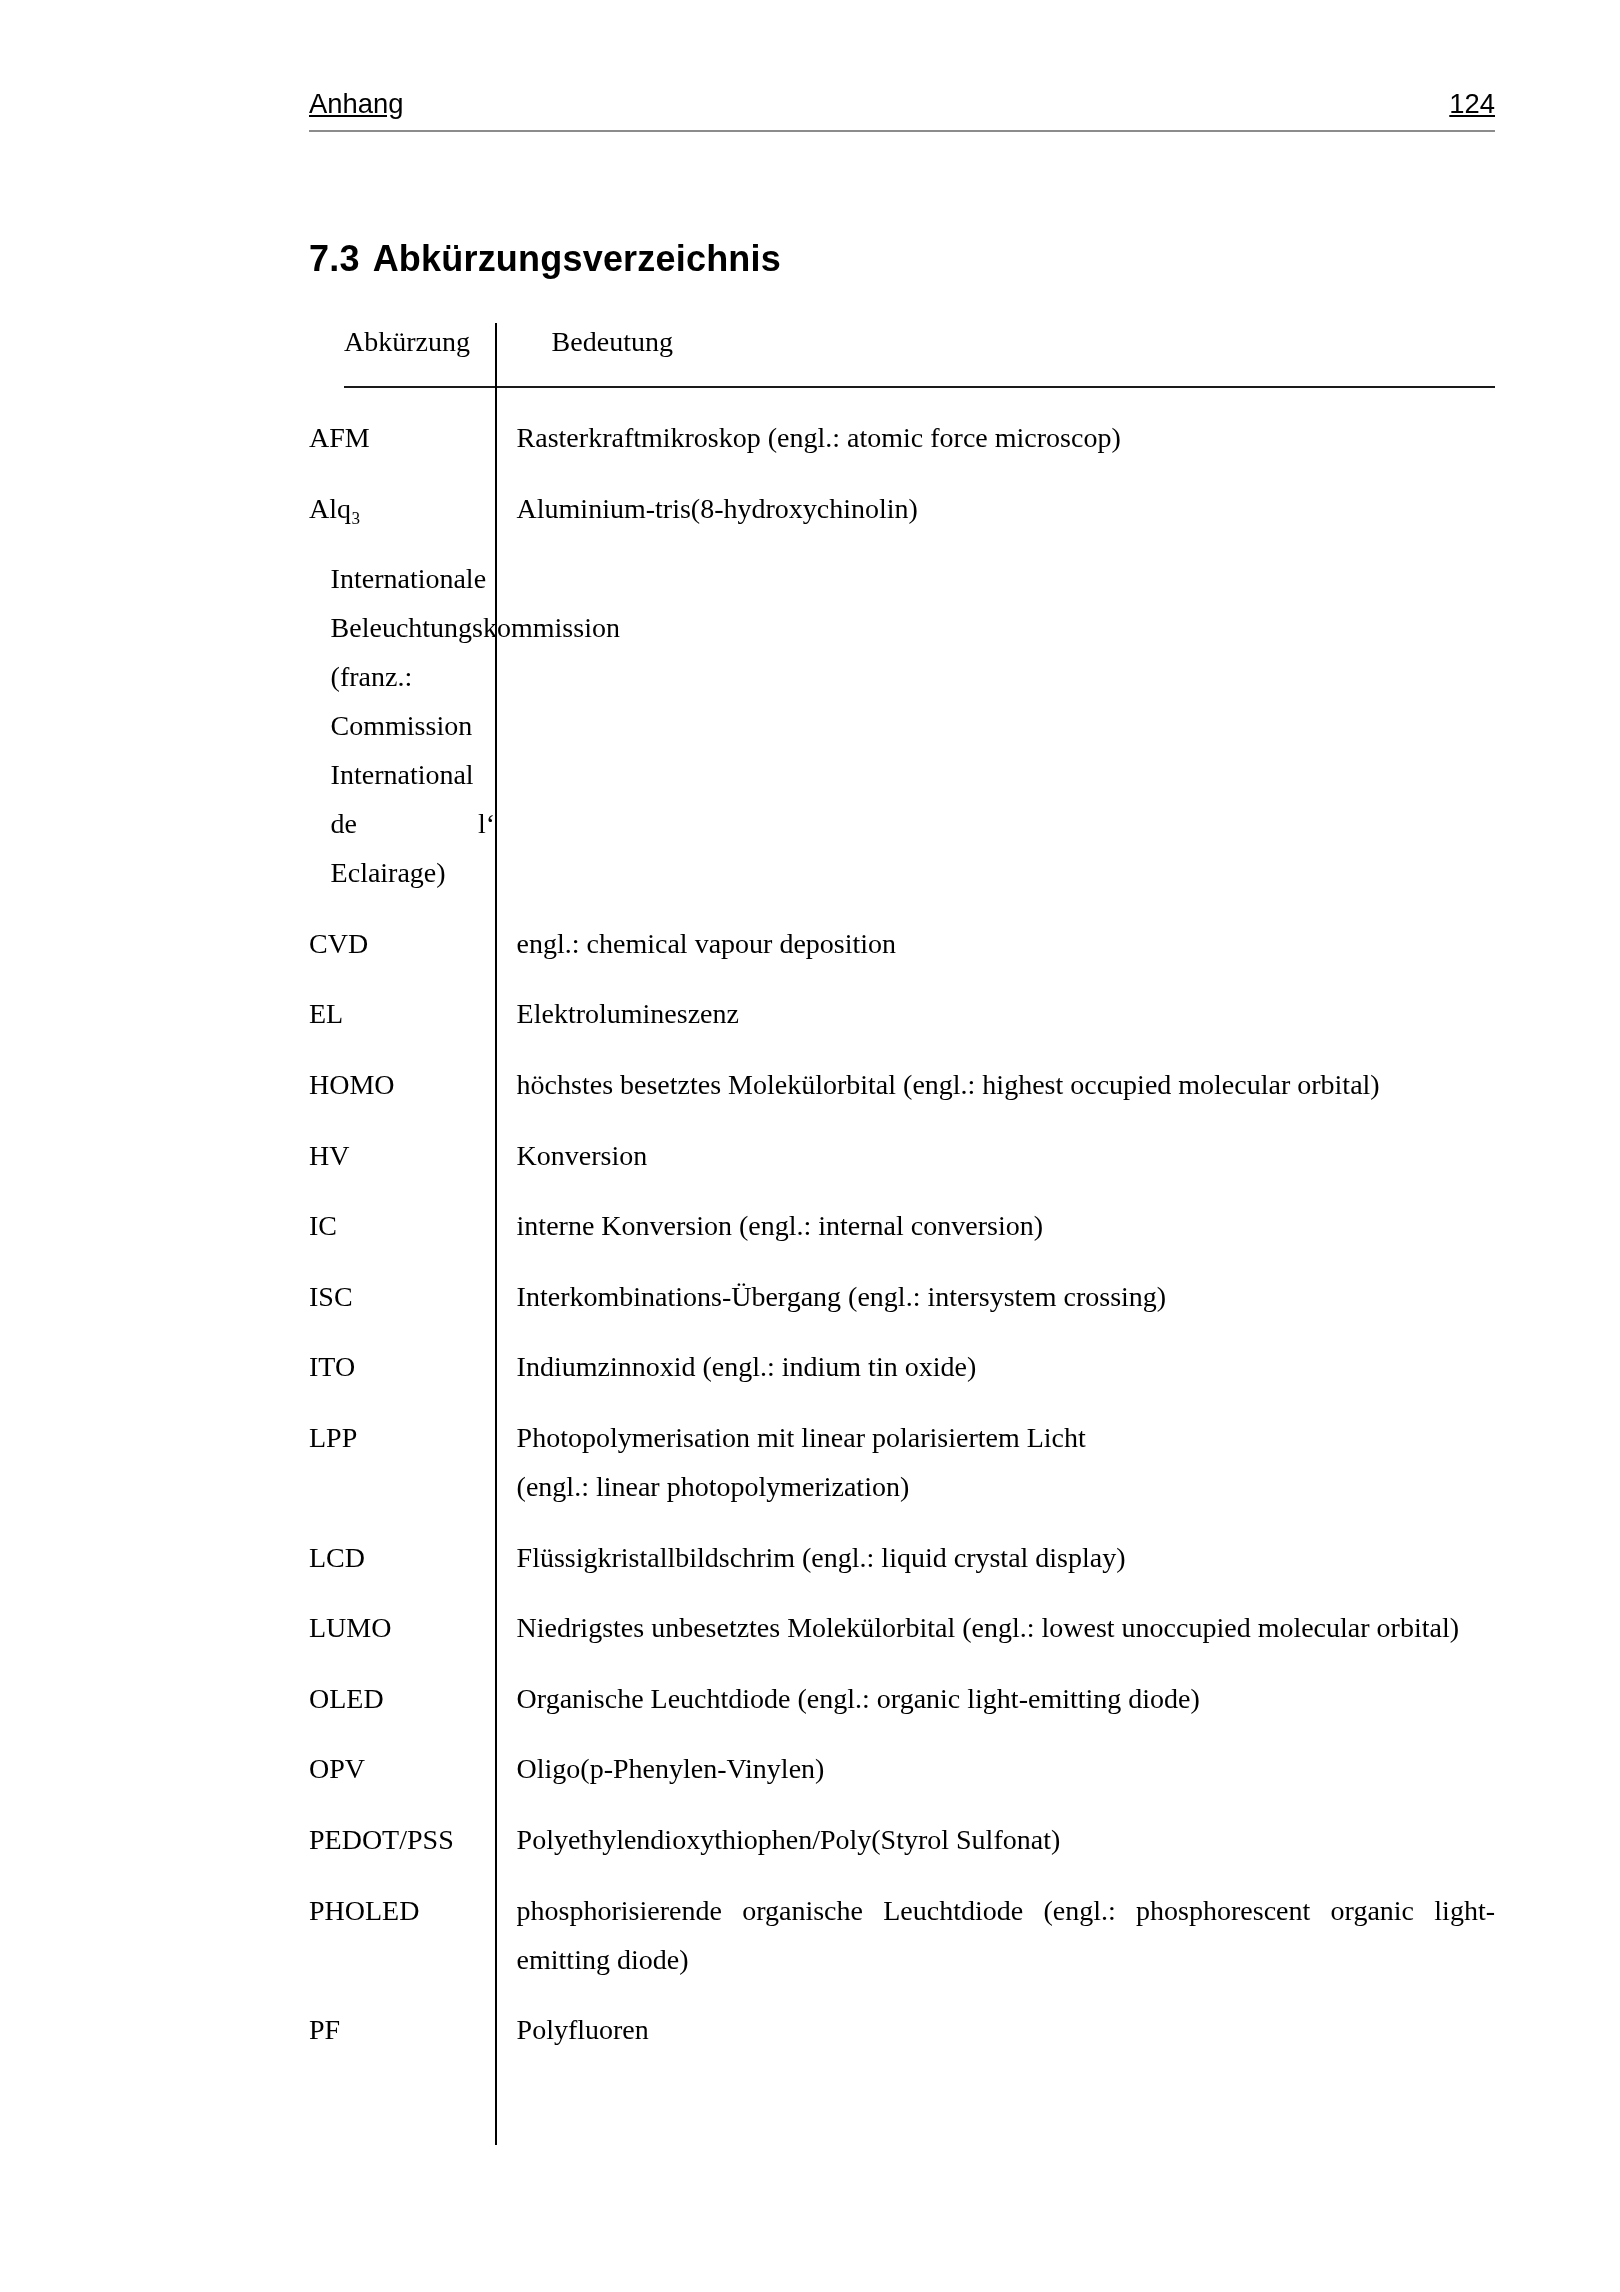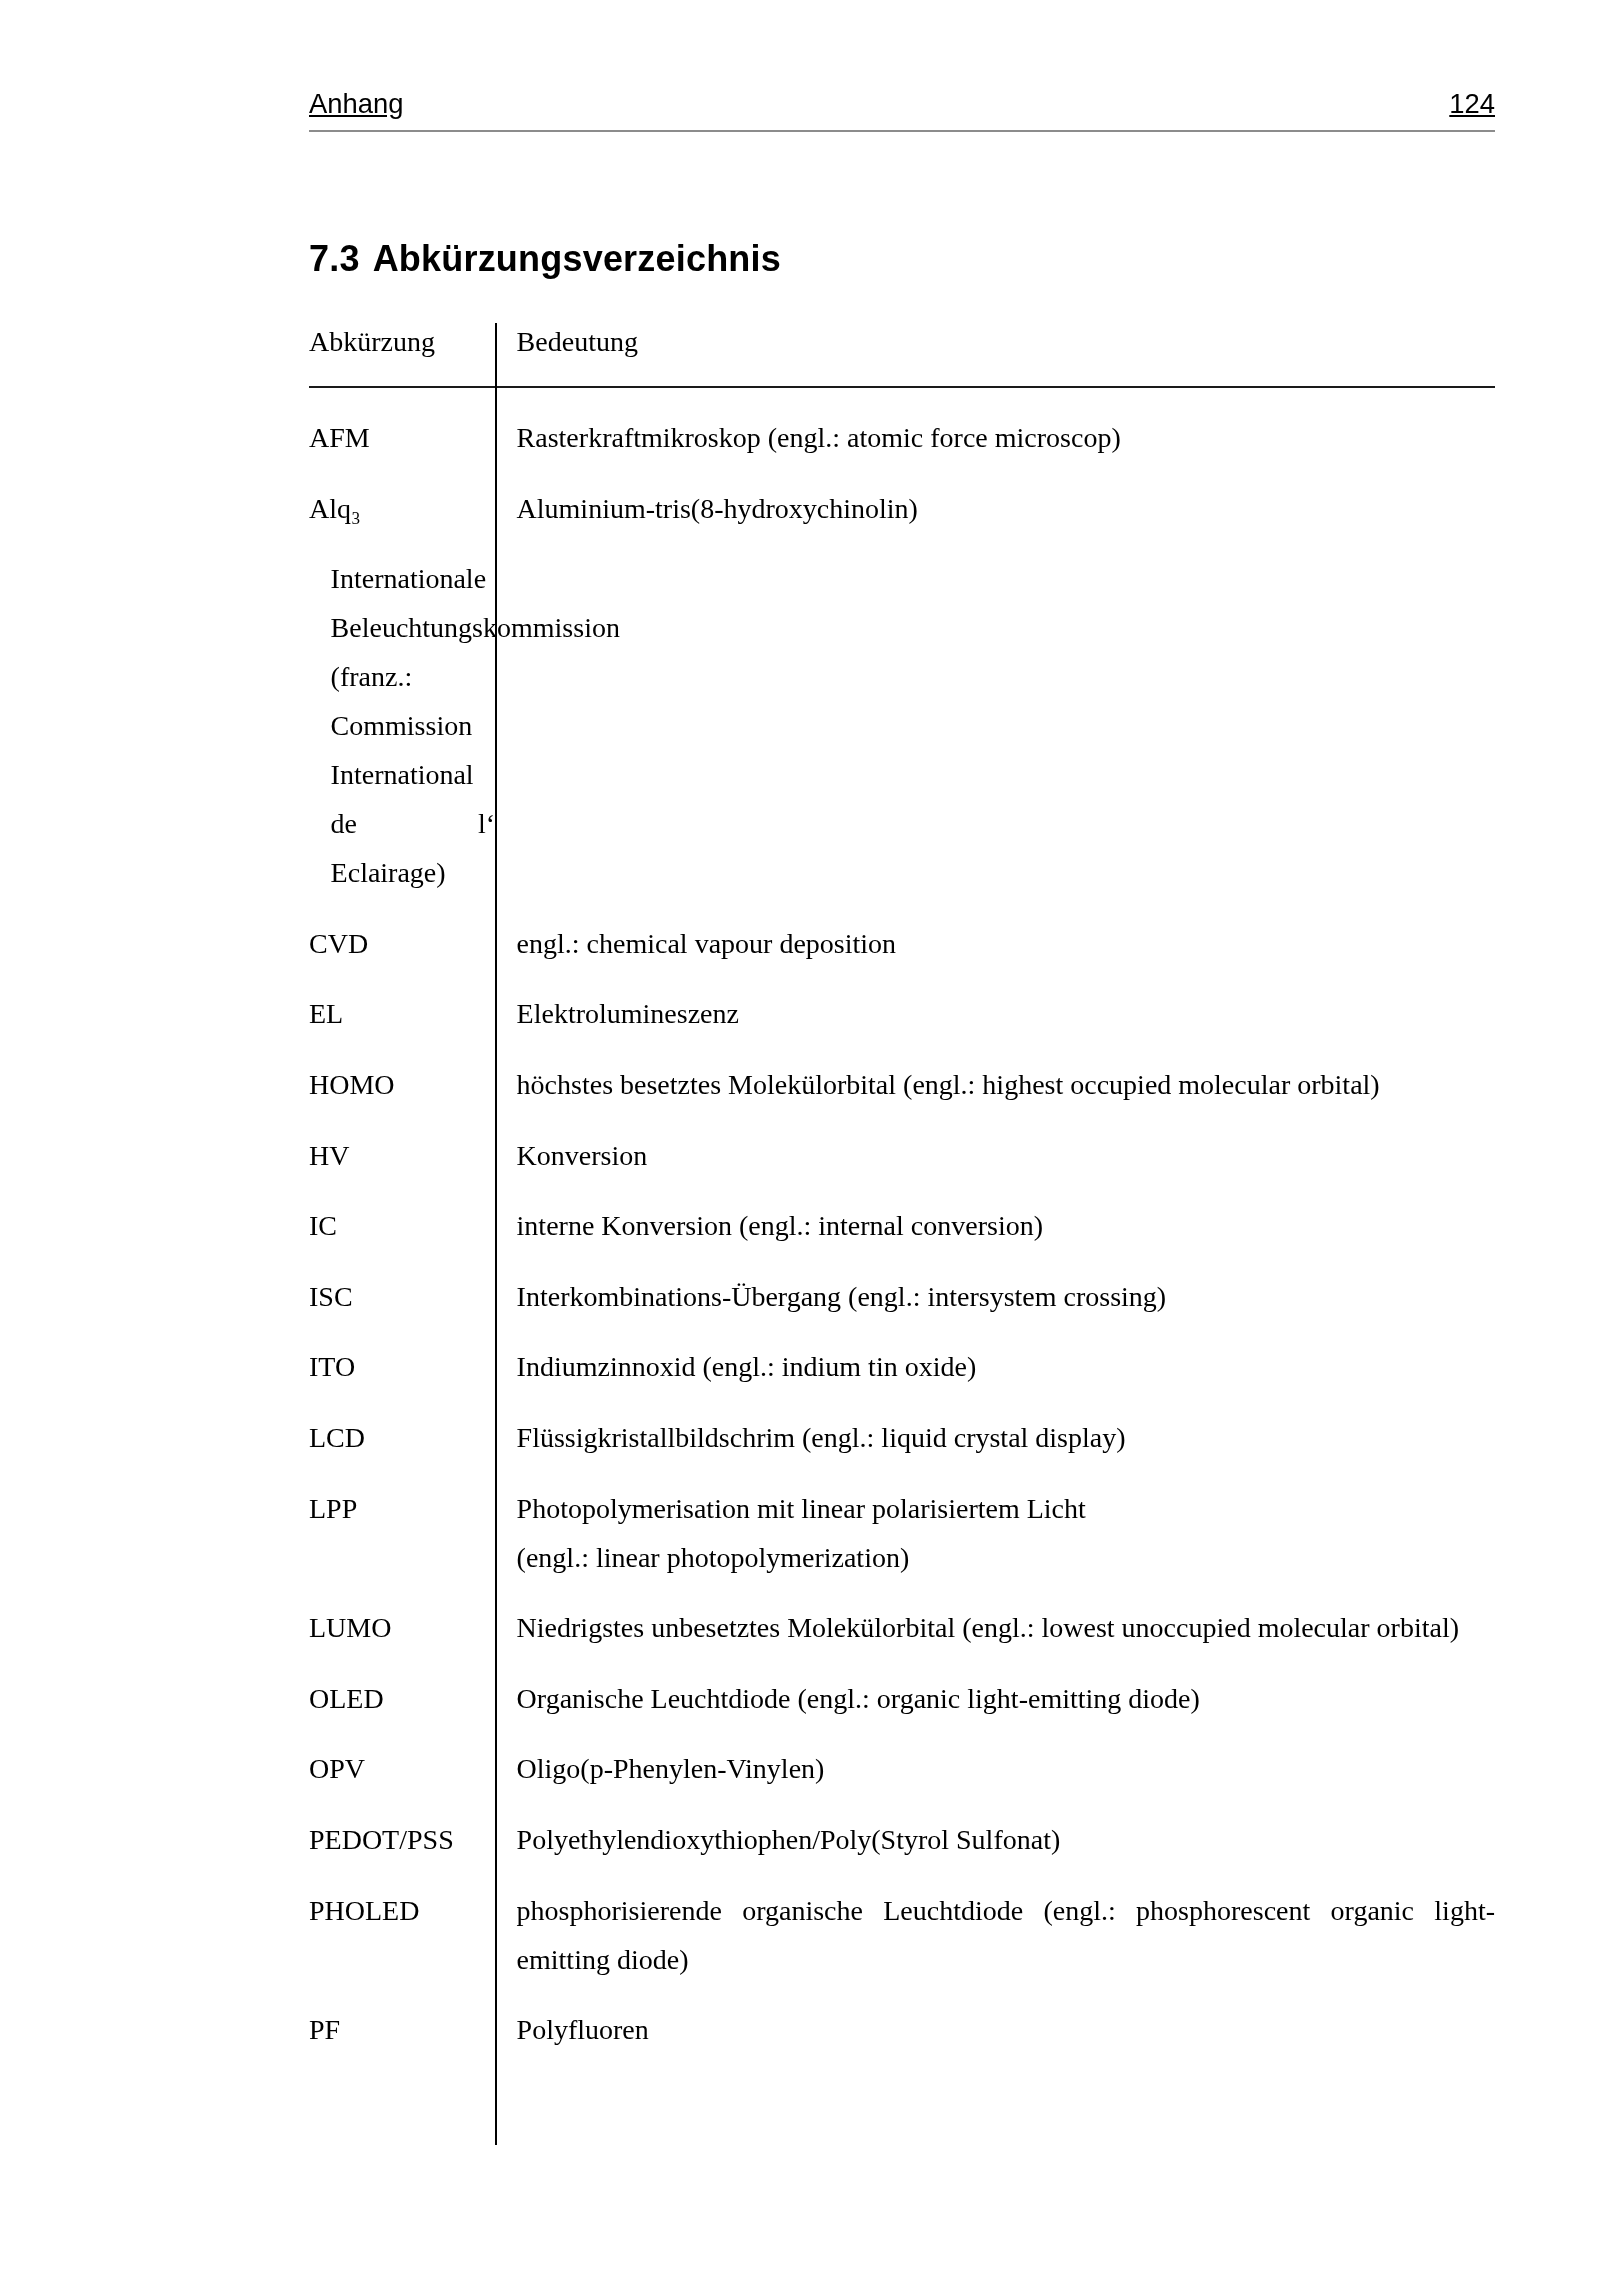--- a/index.html
+++ b/index.html
@@ -55,20 +55,21 @@
     background: #000000;
   }
   .t-header {
     display: grid;
     grid-template-columns: 186px 1fr;
     font-size: 28px;
     line-height: 37px;
     padding-bottom: 25.5px;
     border-bottom: 2px solid #1a1a1a;
     margin-bottom: 25.5px;
+    margin-left: 35px;
   }
   .t-row {
     display: grid;
     grid-template-columns: 186px 1fr;
     font-size: 28px;
     line-height: 49px;
     margin-bottom: 21.6px;
   }
   .c2 { padding-left: 21.6px; }
   .meaning {
@@ -144,31 +145,31 @@
     <div class="c1 abbr">ISC</div>
     <div class="c2 meaning">Interkombinations-Übergang (engl.: intersystem crossing)</div>
   </div>
 
   <div class="t-row">
     <div class="c1 abbr">ITO</div>
     <div class="c2 meaning">Indiumzinnoxid (engl.: indium tin oxide)</div>
   </div>
 
   <div class="t-row">
-    <div class="c1 abbr">LCD</div>
-    <div class="c2 meaning">Flüssigkristallbildschrim (engl.: liquid crystal display)</div>
-  </div>
-
-  <div class="t-row">
     <div class="c1 abbr">LPP</div>
     <div class="c2 meaning">Photopolymerisation mit linear polarisiertem Licht
 (engl.: linear photopolymerization)</div>
   </div>
 
   <div class="t-row">
+    <div class="c1 abbr">LCD</div>
+    <div class="c2 meaning">Flüssigkristallbildschrim (engl.: liquid crystal display)</div>
+  </div>
+
+  <div class="t-row">
     <div class="c1 abbr">LUMO</div>
     <div class="c2 meaning">Niedrigstes unbesetztes Molekülorbital (engl.: lowest unoccupied molecular orbital)</div>
   </div>
 
 
   <div class="t-row">
     <div class="c1 abbr">OLED</div>
     <div class="c2 meaning">Organische Leuchtdiode (engl.: organic light-emitting diode)</div>
   </div>
 

